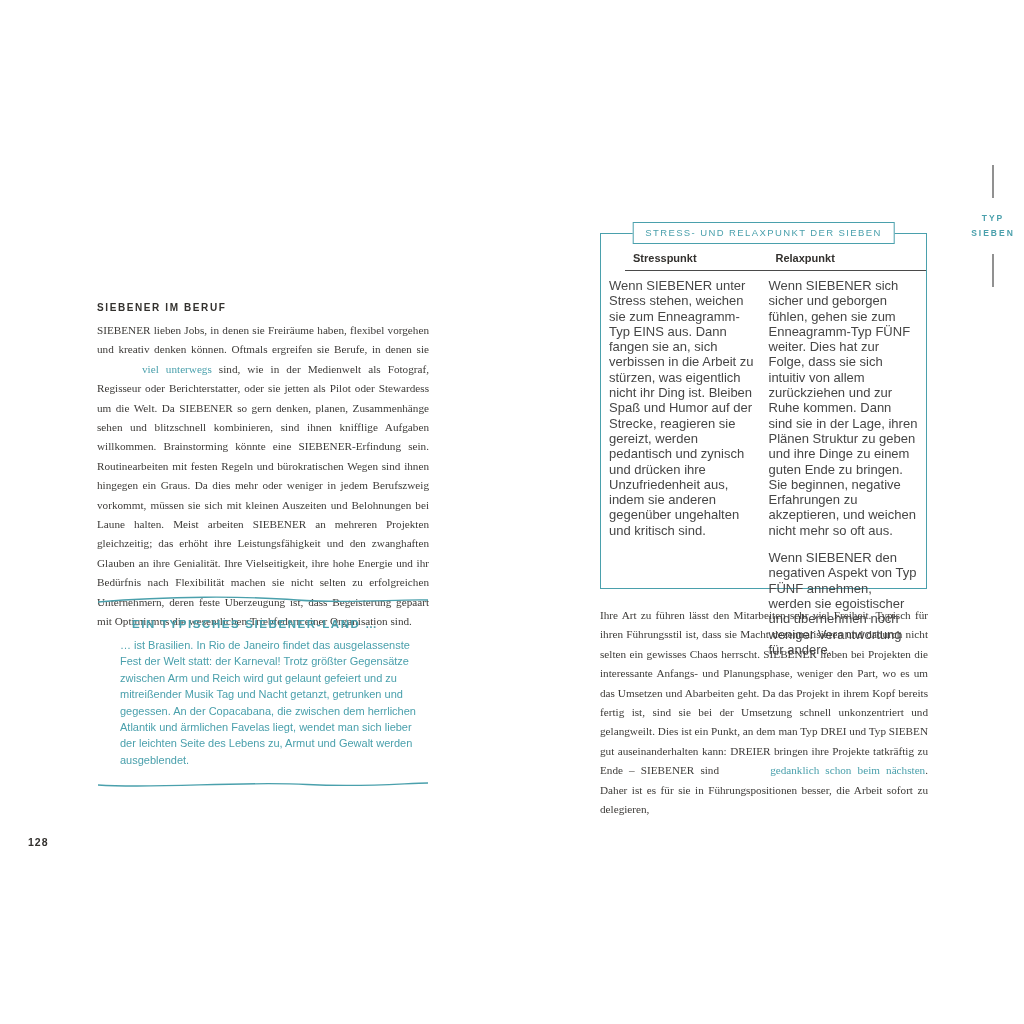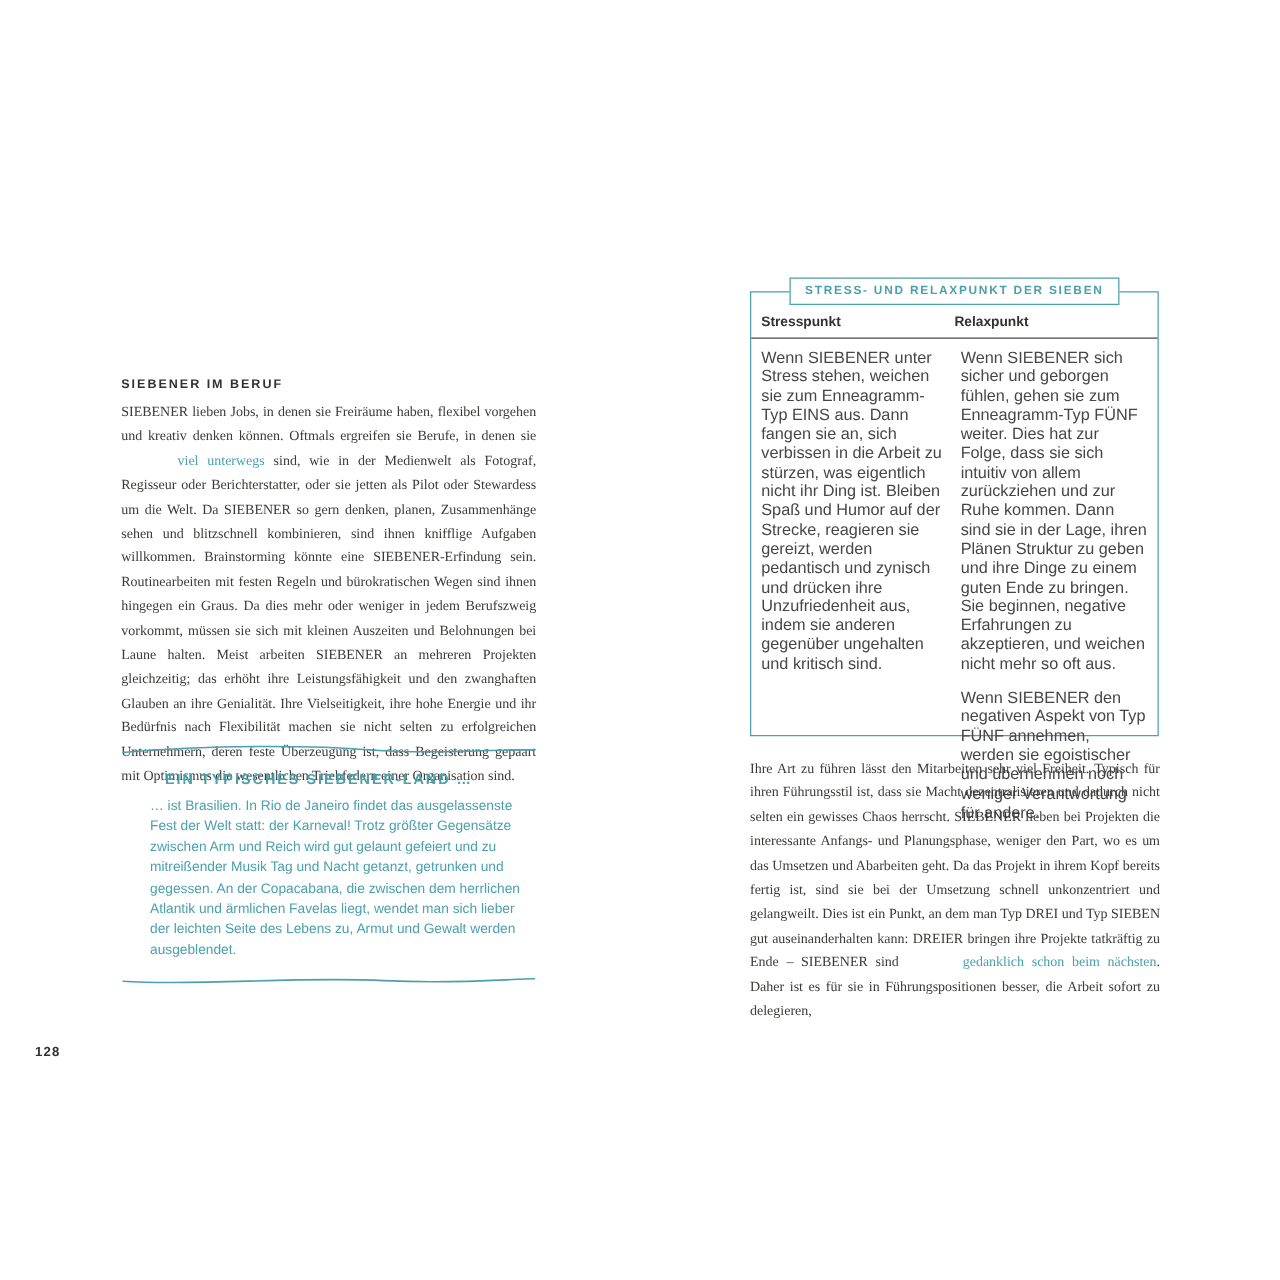--- a/index.html
+++ b/index.html
@@ -64,30 +64,31 @@
     overflow:visible;
   }
   .stress-title{
     position:absolute;
     top:-12px;left:50%;
     transform:translateX(-50%);
     background:var(--page-bg,#fff);
     border:1.5px solid var(--teal,#4aa0ac);
     padding:4px 12px 5px;
     font-family:"Liberation Sans", sans-serif;
-    font-weight:bold;
+    font-weight:normal;
     font-size:9.5px;
     letter-spacing:1.4px;
     color:var(--teal,#4aa0ac);
     white-space:nowrap;
   }
   .stress-header-row{
     display:flex;
     padding:18px 8px 6px;
     border-bottom:1.4px solid var(--rule,#4a4a4a);
+    margin-left:24px;
   }
   .stress-header{
     flex:1;
     font-family:"Liberation Sans", sans-serif;
     font-weight:bold;
     font-size:11px;
     color:var(--heading-text,#33312e);
   }
   .stress-body-row{
     display:flex;gap:10px;
@@ -173,14 +174,20 @@
         <p>Wenn SIEBENER sich sicher und geborgen fühlen, gehen sie zum Enneagramm-Typ FÜNF weiter. Dies hat zur Folge, dass sie sich intuitiv von allem zurückziehen und zur Ruhe kommen. Dann sind sie in der Lage, ihren Plänen Struktur zu geben und ihre Dinge zu einem guten Ende zu bringen. Sie beginnen, negative Erfahrungen zu akzeptieren, und weichen nicht mehr so oft aus.</p>
         <p>Wenn SIEBENER den negativen Aspekt von Typ FÜNF annehmen, werden sie egoistischer und übernehmen noch weniger Verantwortung für andere.</p>
       </div>
     </div>
   </div>
 
   <p class="abs serif-para" style="left:600px;top:606px;width:328px;"><span>Ihre Art zu führen lässt den Mitarbeiten sehr viel Freiheit. Typisch für ihren Führungsstil ist, dass sie Macht dezentralisieren und dadurch nicht selten ein gewisses Chaos herrscht. SIEBENER lieben bei Projekten die interessante Anfangs- und Planungsphase, weniger den Part, wo es um das Umsetzen und Abarbeiten geht. Da das Projekt in ihrem Kopf bereits fertig ist, sind sie bei der Umsetzung schnell unkonzentriert und gelangweilt. Dies ist ein Punkt, an dem man Typ DREI und Typ SIEBEN gut auseinanderhalten kann: DREIER bringen ihre Projekte tatkräftig zu Ende – SIEBENER sind </span><span class="teal-inline">gedanklich schon beim nächsten</span><span>. Daher ist es für sie in Führungspositionen besser, die Arbeit sofort zu delegieren,</span></p>
 
   <div class="abs pagenum" style="left:1030px;top:810px;">129</div>
 
+  <div class="abs margin-marker">
+    <div class="marker-line"></div>
+    <div class="marker-text first">TYP</div>
+    <div class="marker-text">SIEBEN</div>
+    <div class="marker-line bottom"></div>
+  </div>
 
 </div>
 
 </body></html>

